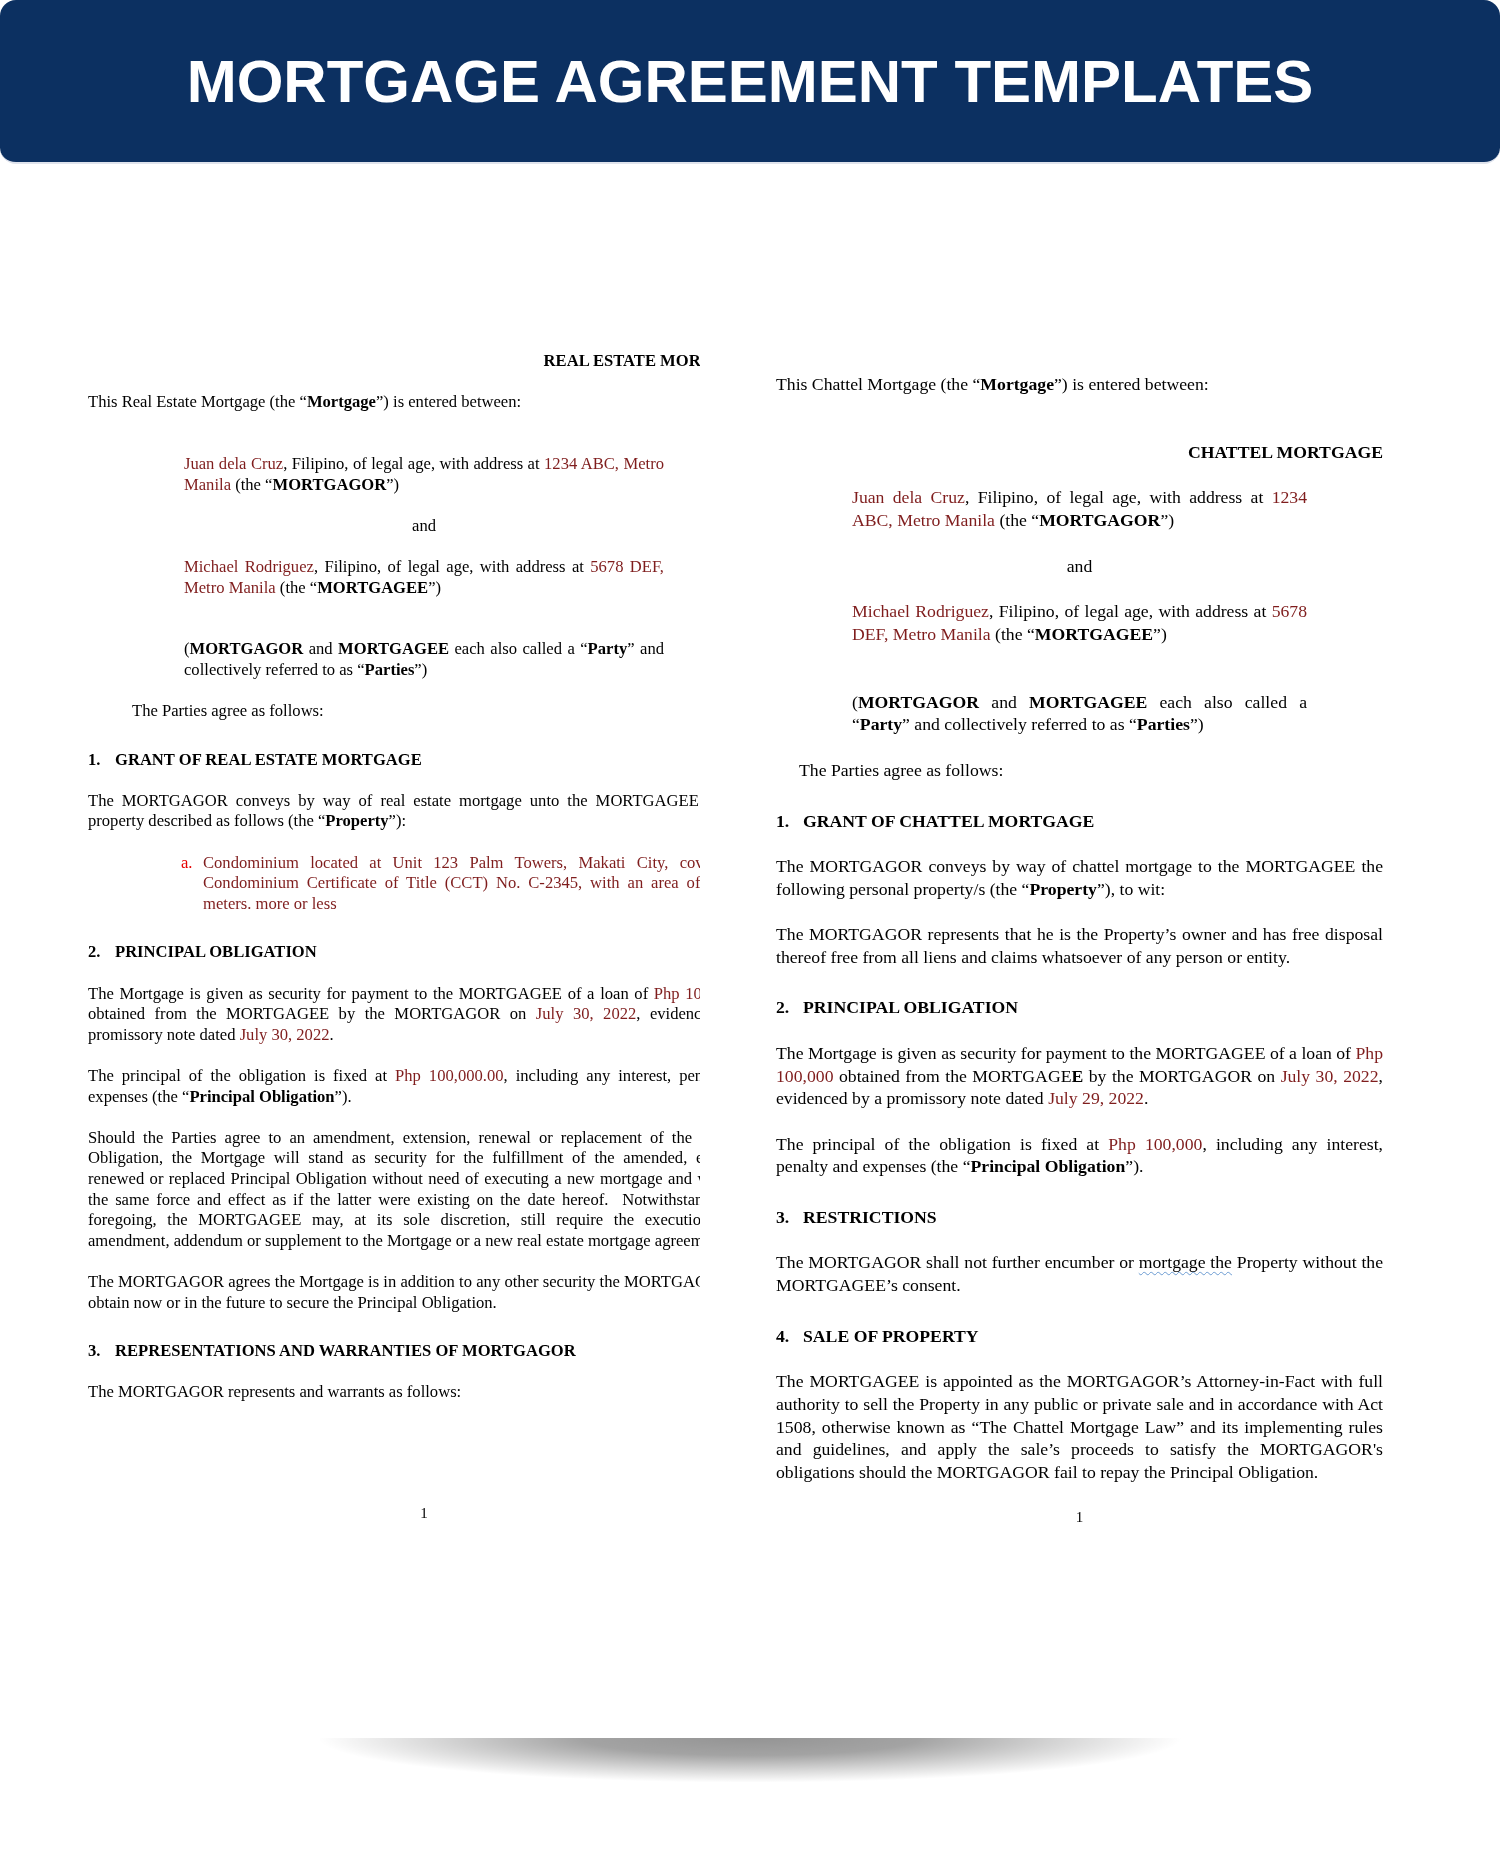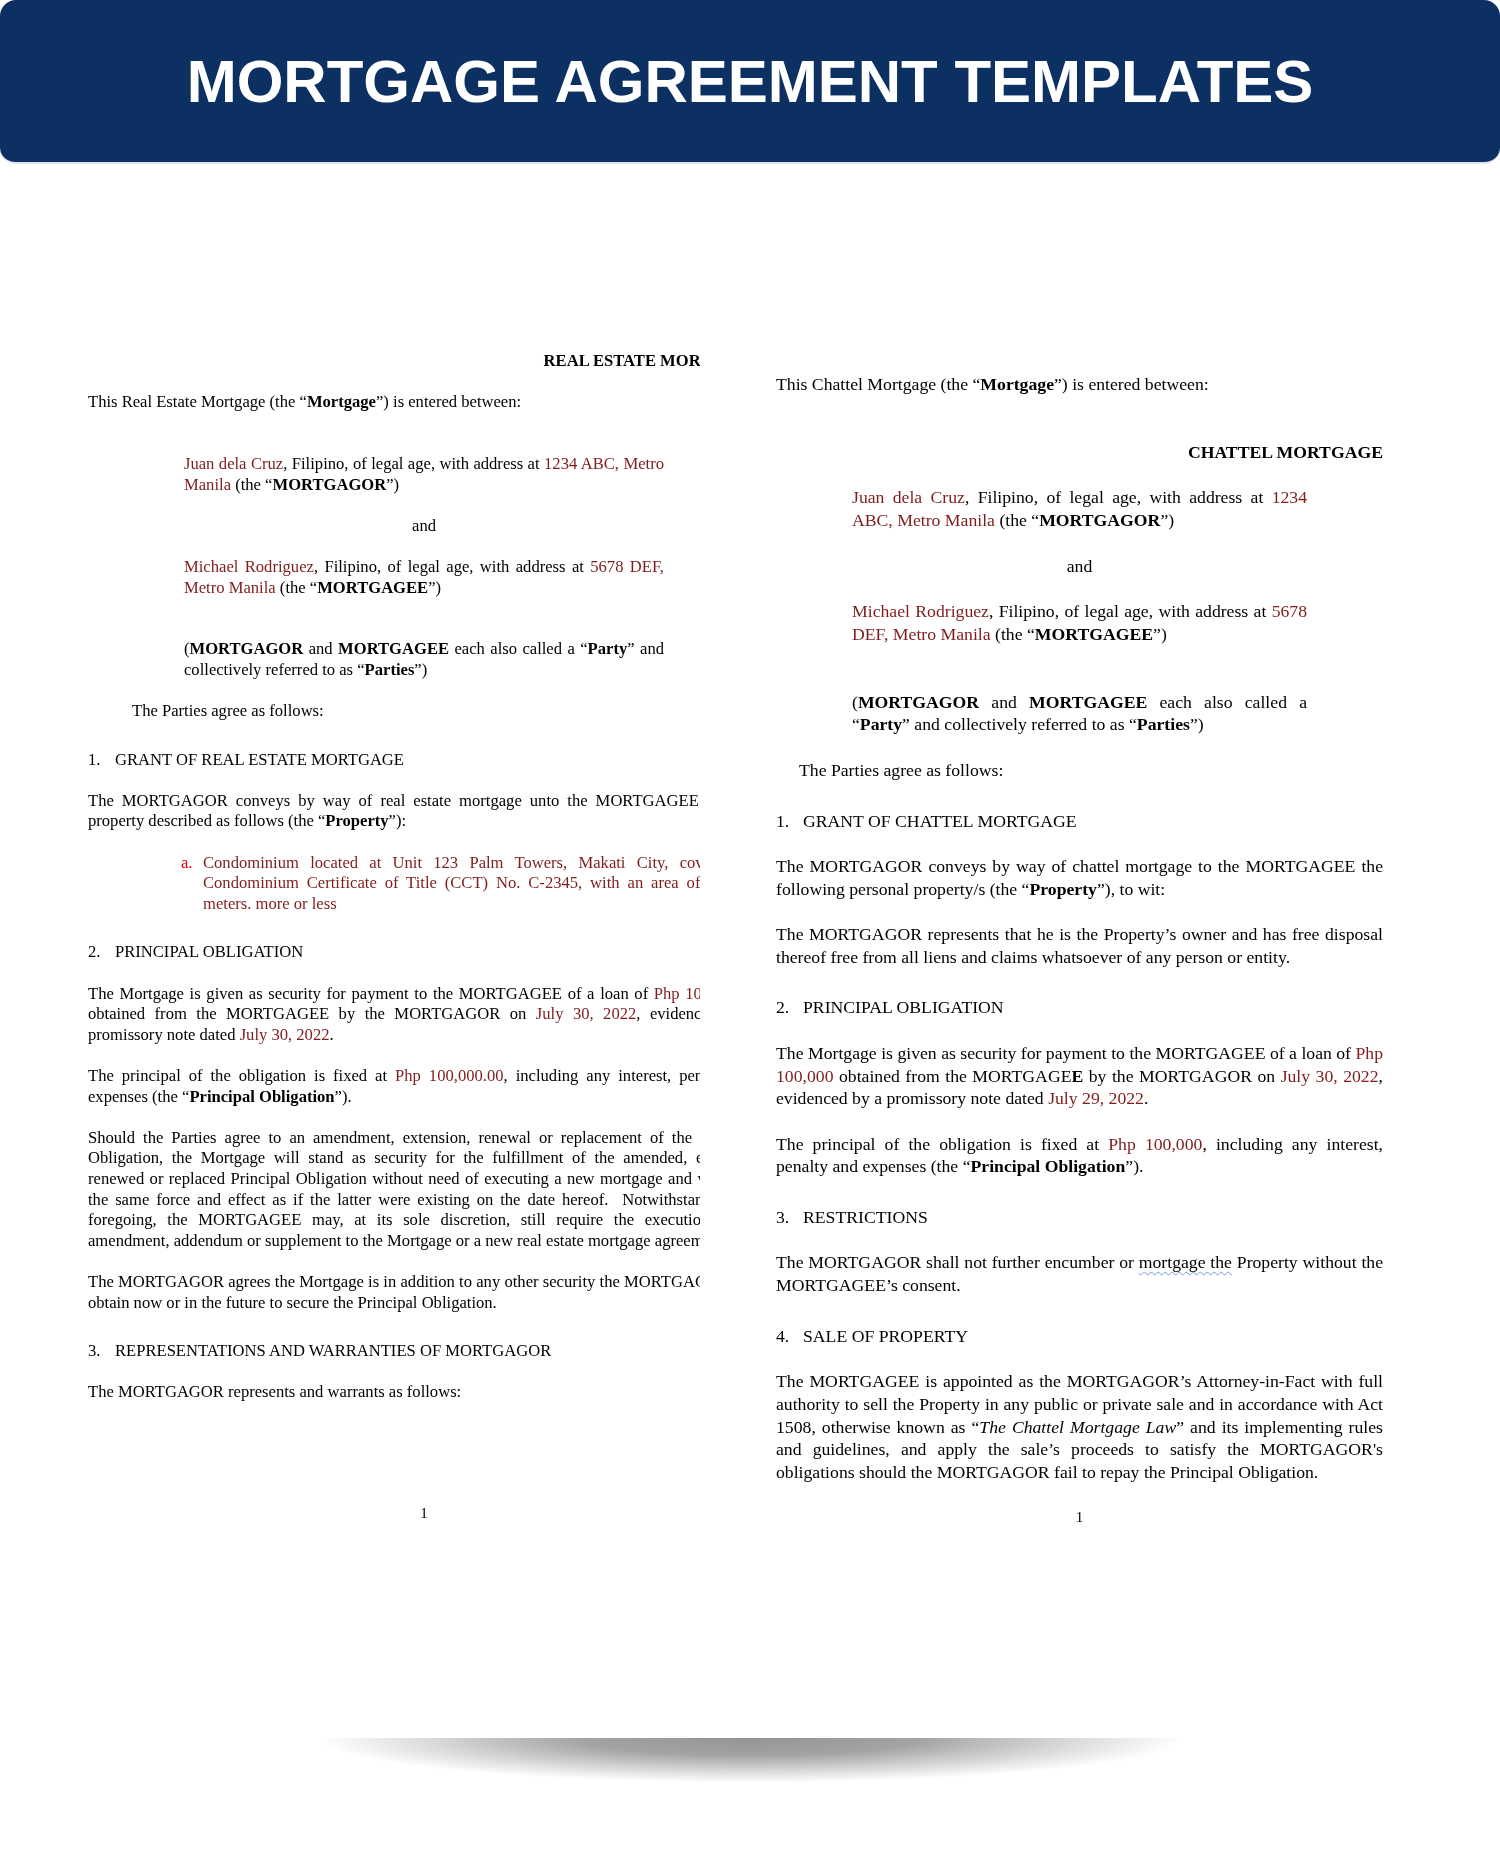--- a/index.html
+++ b/index.html
@@ -28,35 +28,35 @@
   .blk{margin:0 0 var(--lh) 0;}
   .title{text-align:right;font-weight:bold;font-family:Liberation Serif, serif;}
   .intro{margin-bottom:calc(var(--lh)*2);}
   .party{text-align:justify;}
   .doc0 .party,.doc0 .center{margin-left:96px;margin-right:96px;}
   .doc1 .party,.doc1 .center{margin-left:76px;margin-right:76px;}
   .party2{margin-bottom:calc(var(--lh)*2);}
   .center{text-align:center;}
   .doc0 .agree{margin-left:44px;text-align:left;}
   .doc1 .agree{margin-left:23px;text-align:left;}
-  .heading{font-weight:normal;text-align:left;margin-top:28px;}
+  .heading{font-weight:bold;text-align:left;margin-top:28px;}
   .hnum{display:inline-block;width:27px;}
   .list{color:#e60000;}
   .doc0 .list{padding-left:115px;text-indent:-22px;}
   .doc0 .lmark{display:inline-block;width:22px;text-indent:0;}
   .doc1 .list{padding-left:49px;text-indent:-26px;}
   .doc1 .lmark{display:inline-block;width:26px;text-indent:0;}
   .pagenum{position:absolute;text-align:center;font-size:15px;}
   .doc0 .pagenum{top:1152px;left:0;width:672px;}
   .doc1 .pagenum{top:1133px;left:0;width:607px;}
 
   .seg-n{}
   .seg-b{font-weight:bold;}
   .seg-r{color:#7f1d1d;}
-  .seg-i{font-style:italic;}
+  .seg-i{}
   .seg-u{text-decoration:underline;text-decoration-style:wavy;
          text-decoration-color:#6b9bd2;text-decoration-thickness:1px;
          text-underline-offset:3px;}
   
   .pages-shadow{
     position:absolute;top:1738px;left:150px;right:150px;height:62px;
     background:radial-gradient(ellipse 50% 100% at 50% 0,
        rgba(0,0,0,0.42) 0%, rgba(0,0,0,0.36) 28%,
        rgba(0,0,0,0.16) 52%, rgba(0,0,0,0) 72%);
   }

